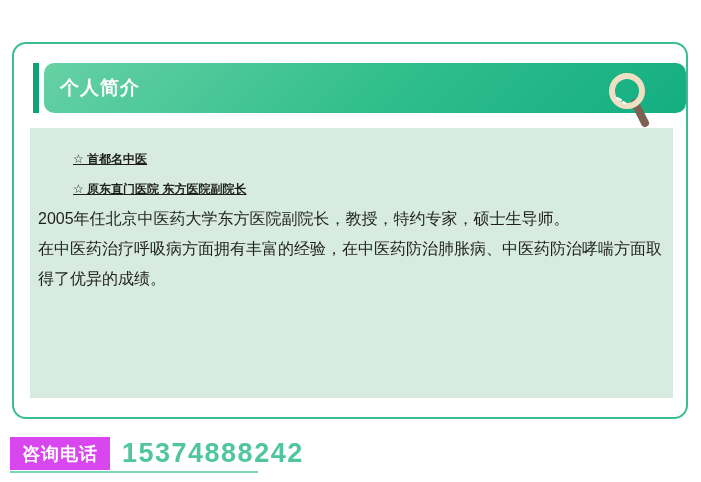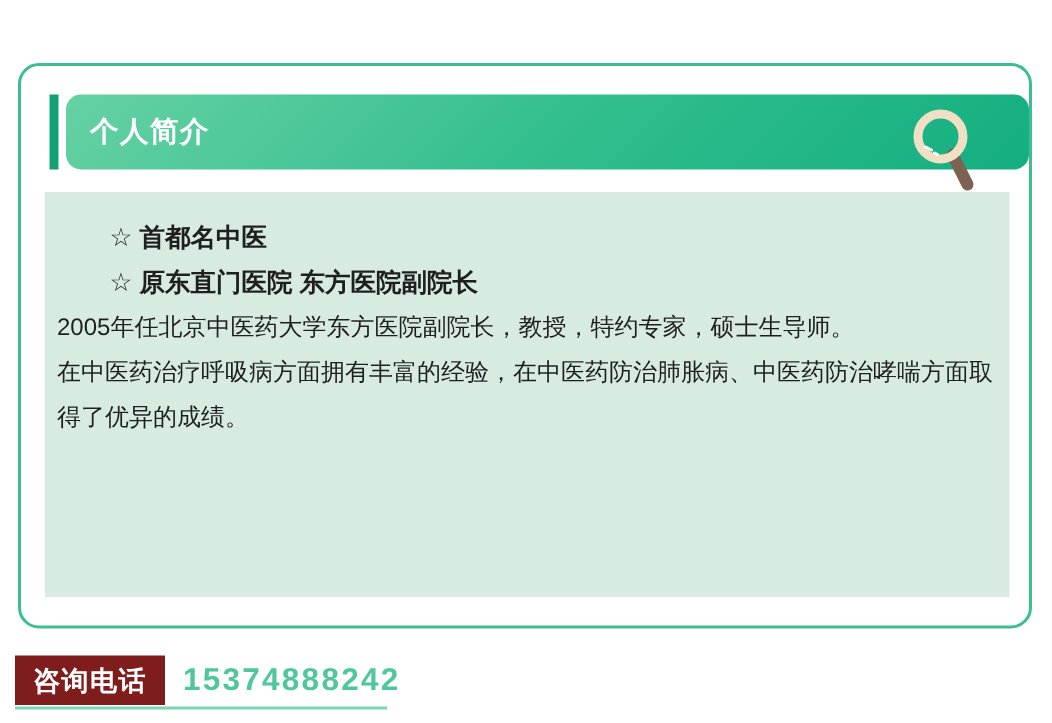--- a/index.html
+++ b/index.html
@@ -74,51 +74,52 @@
     background: #d7ebe0;
     box-sizing: border-box;
     padding: 16px 10px 0 8px;
     color: #1f1f1f;
     font-size: 16px;
     line-height: 30px;
   }
   .content .hl {
     padding-left: 35px;
     font-weight: bold;
-    font-size: 17px;
+    font-size: 12px;
+    text-decoration: underline;
   }
   .content p {
     margin: 0;
     padding: 0;
   }
   
   .footer-badge {
     position: absolute;
     left: 10px;
     top: 437px;
     width: 100px;
     height: 33px;
-    background: #7f1d1d;
+    background: #d946ef;
     color: #ffffff;
     font-size: 18px;
     font-weight: bold;
     display: flex;
     align-items: center;
     justify-content: center;
     letter-spacing: 1px;
   }
   .footer-phone {
     position: absolute;
     left: 122px;
     top: 437px;
     height: 33px;
     display: flex;
     align-items: center;
     color: #4fc69c;
-    font-size: 21px;
+    font-size: 27px;
     font-weight: bold;
     letter-spacing: 1.5px;
   }
   .footer-underline {
     position: absolute;
     left: 10px;
     top: 471px;
     width: 248px;
     height: 2px;
     background: #7ad4b6;

